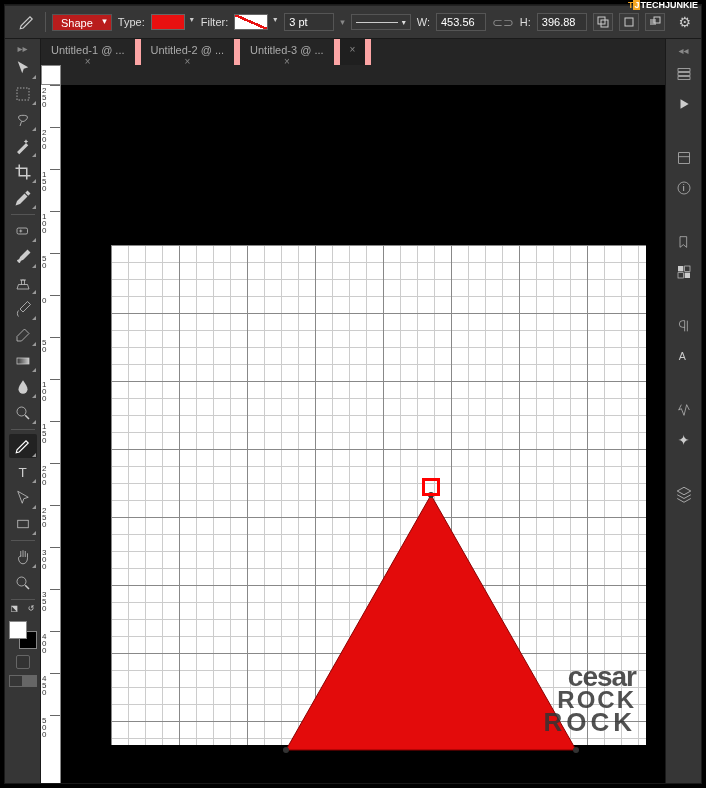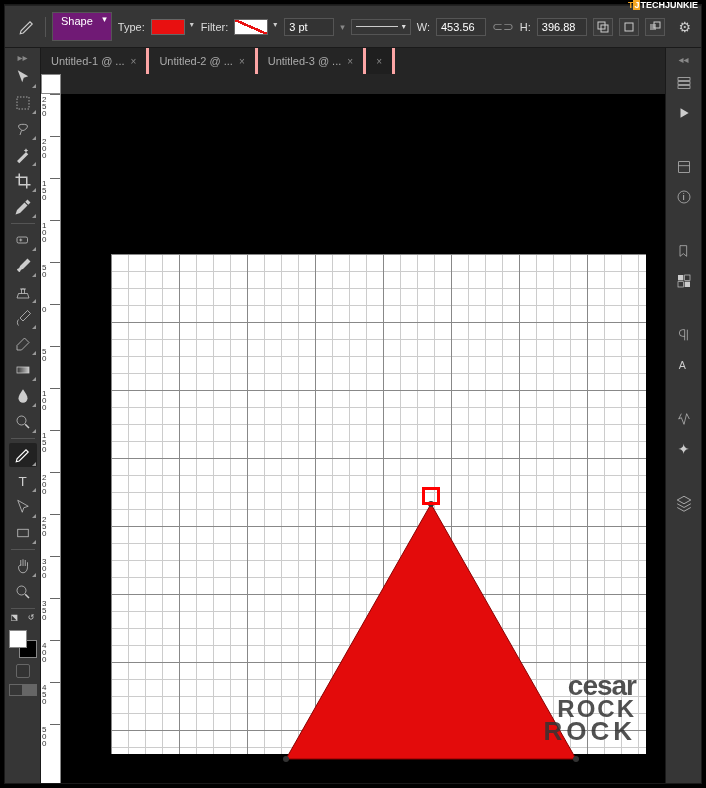--- a/index.html
+++ b/index.html
@@ -10,21 +10,21 @@
     .watermark-top .j { color: #fff; background: #f5a623; padding: 0 1px; }
     .watermark-top .rest { color: #fff; }
     
     .menubar { display: flex; align-items: center; gap: 14px; padding: 4px 8px; background: #363636; color: #ddd; font-size: 12px; }
     .ps-logo { width: 26px; height: 24px; background: linear-gradient(#1c3a5e,#0a1a2e); border-radius: 3px; display: flex; align-items: center; justify-content: center; font-size: 14px; font-weight: bold; color: #4fb3ff; font-family: Arial; }
     .menubar span { cursor: pointer; }
     
     .optionsbar { display: flex; align-items: center; gap: 6px; padding: 6px 10px; background: #363636; color: #ddd; font-size: 11px; border-top: 1px solid #222; border-bottom: 1px solid #1a1a1a; }
     .pen-icon { width: 24px; height: 20px; display: flex; align-items: center; justify-content: center; }
     .pen-icon svg { width: 18px; height: 18px; }
-    .dropdown { background: #701a75; border: 1px solid #555; padding: 2px 18px 13px 8px; color: #fff; position: relative; cursor: pointer; }
+    .dropdown { background: #b91c1c; border: 1px solid #555; padding: 2px 18px 1px 8px; color: #fff; position: relative; cursor: pointer; }
     .dropdown::after { content: '▾'; position: absolute; right: 4px; top: 1px; font-size: 9px; }
     .swatch { width: 34px; height: 16px; border: 1px solid #666; cursor: pointer; position: relative; }
     .swatch.fill { background: #e81010; }
     .swatch.stroke { background: #fff; }
     .swatch.stroke::after { content: ''; position: absolute; inset: 0; background: linear-gradient(to top right, transparent 45%, #e81010 45%, #e81010 55%, transparent 55%); }
     .swatch::before { content: '▾'; position: absolute; right: -10px; top: 0; font-size: 8px; color: #ccc; }
     .num-input { width: 50px; height: 18px; background: #333; border: 1px solid #555; color: #fff; padding: 0 4px; font-size: 11px; }
     .stroke-style { width: 60px; height: 16px; border: 1px solid #555; display: flex; align-items: center; padding: 0 4px; cursor: pointer; }
     .stroke-style .line { flex: 1; height: 1px; background: #ccc; }
     .link-icon { color: #888; font-size: 13px; }
@@ -42,21 +42,21 @@
     .color-swatches { position: relative; width: 28px; height: 28px; margin-top: 6px; }
     .color-swatches .fg { position: absolute; top: 0; left: 0; width: 18px; height: 18px; background: #fff; border: 1px solid #888; }
     .color-swatches .bg { position: absolute; bottom: 0; right: 0; width: 18px; height: 18px; background: #000; border: 1px solid #888; }
     .mini-swap { width: 24px; display: flex; justify-content: space-between; font-size: 8px; color: #ccc; }
     .qm { width: 14px; height: 14px; border: 1px solid #666; border-radius: 2px; background: #333; margin-top: 4px; }
     .screen-modes { display: flex; width: 28px; margin-top: 4px; }
     .screen-modes div { flex: 1; height: 12px; border: 1px solid #666; }
     
     .center { flex: 1; display: flex; flex-direction: column; background: #252525; }
     .tabs { display: flex; background: #252525; height: 26px; font-size: 11px; color: #aaa; }
-    .tab { padding: 5px 10px; cursor: pointer; display: flex; align-items: center; gap: 6px; border-right: 3px solid #fca5a5; }
+    .tab { padding: 5px 10px; cursor: pointer; display: flex; align-items: center; gap: 0; border-right: 6px solid #fca5a5; flex-direction: column; }
     .tab.active { background: #1f1f1f; color: #fff; }
     .tab .close { font-size: 10px; color: #888; }
     
     .ruler-corner { width: 20px; height: 20px; background: #fff; border: 1px solid #888; }
     .ruler-h { height: 20px; background: #fff; border-bottom: 1px solid #888; position: relative; font-size: 8px; color: #333; overflow: hidden; }
     .ruler-v { width: 20px; background: #fff; border-right: 1px solid #888; position: relative; font-size: 8px; color: #333; overflow: hidden; }
     .ruler-v .tick { position: absolute; right: 0; height: 1px; width: 5px; background: #666; }
     .ruler-v .tick.major { width: 10px; }
     .ruler-v .label { position: absolute; left: 1px; font-size: 8px; writing-mode: horizontal-tb; }
     .canvas-wrap { flex: 1; background: #000; position: relative; overflow: hidden; }

